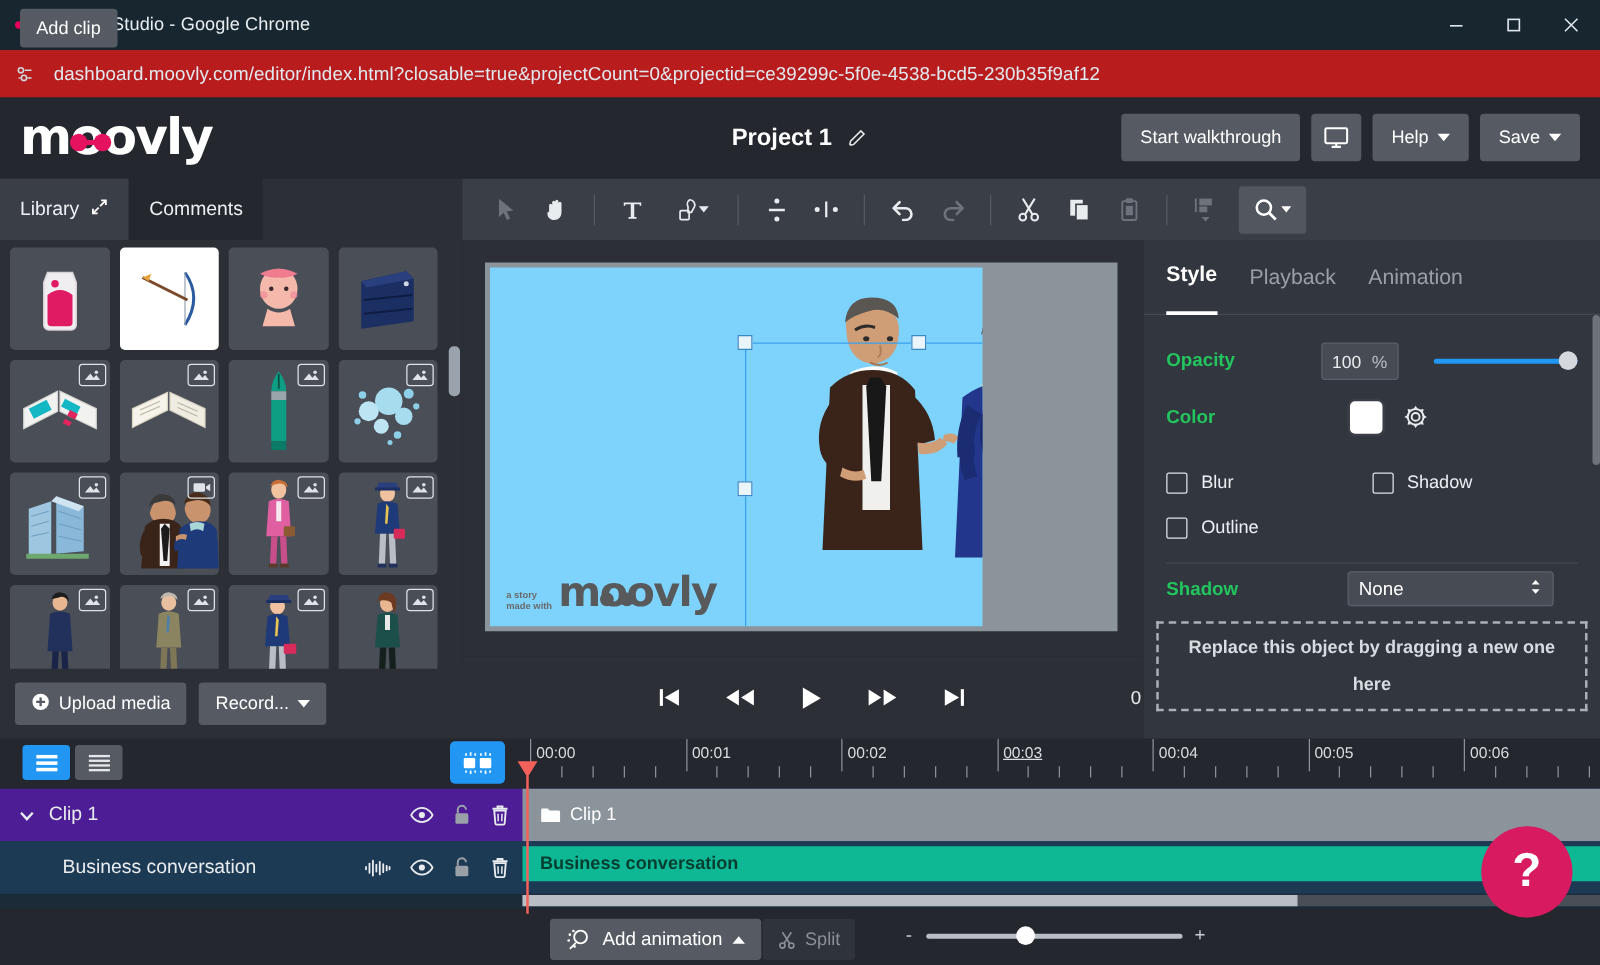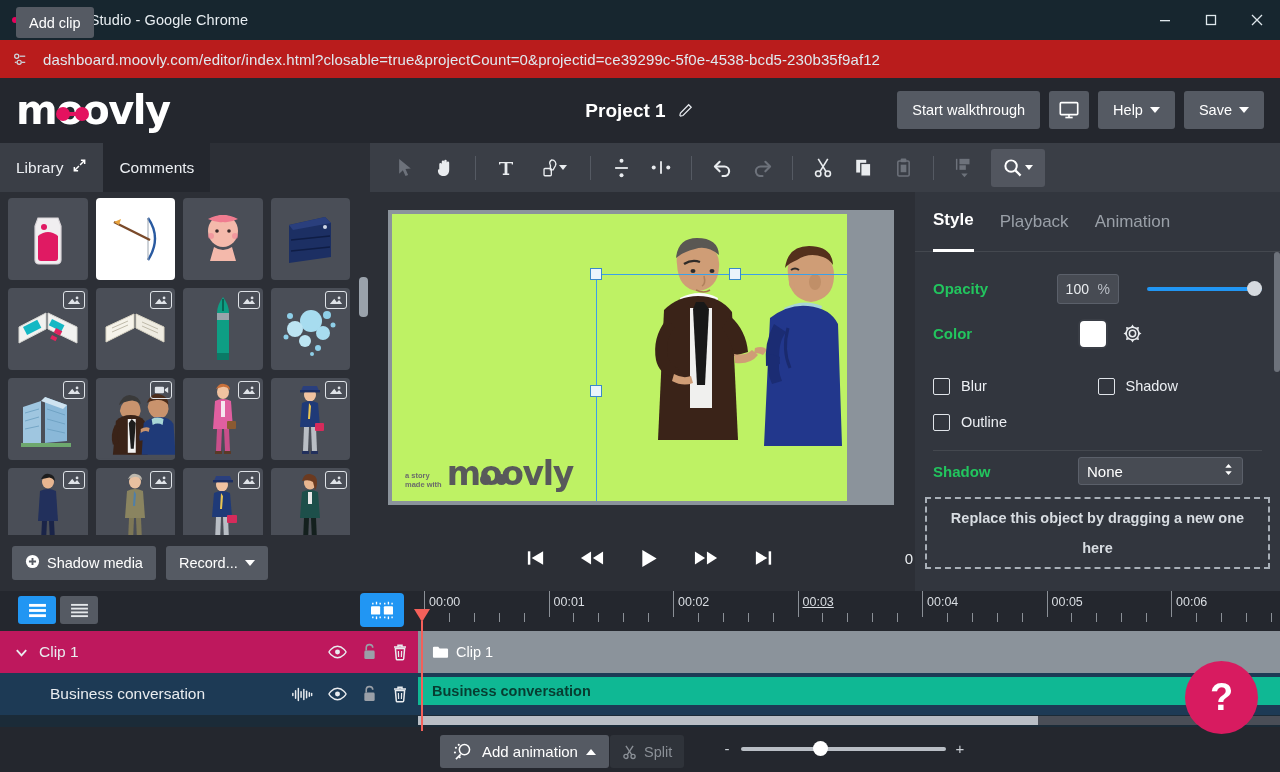--- a/index.html
+++ b/index.html
@@ -128,21 +128,21 @@
   .tcaret { width: 0; height: 0; border-left: 4.5px solid transparent; border-right: 4.5px solid transparent; border-top: 5.5px solid currentColor; }
 
   
   .stage {
     position: absolute; left: 370px; top: 192px; width: 545px; height: 333px;
     background: #2c2f36;
   }
   .canvas-outer {
     position: absolute; left: 18px; top: 18px; width: 506px; height: 295px; background: #8b939b; padding: 4px;
   }
-  .canvas { position: relative; width: 455px; height: 287px; background: #bef264; overflow: hidden; }
+  .canvas { position: relative; width: 394px; height: 287px; background: #7dd3fc; overflow: hidden; }
   .watermark { position: absolute; left: 13px; bottom: 12px; display: flex; align-items: flex-end; gap: 5px; }
   .wm-small { font-size: 7.5px; line-height: 9px; color: #6b6b6b; font-weight: 700; }
   .wm-big { font-family: "DejaVu Sans", sans-serif; font-size: 33px; font-weight: 700; color: #58595b; letter-spacing: -1.3px; line-height: 30px; position: relative; }
   .wm-o1, .wm-o2 { position: absolute; top: 15px; width: 11px; height: 11px; border-radius: 50%; background: #58595b; }
   .wm-o1 { left: 33px; } .wm-o2 { left: 49px; }
 
   .sel-box { position: absolute; border: 1.5px solid #3ba0ea; }
   .handle {
     position: absolute; width: 12px; height: 12px; background: #eaf4fb; border: 1.5px solid #3b88c9; cursor: pointer;
   }
@@ -633,21 +633,21 @@
     </div>
 
     <div class="libfooter">
       <button class="lbtn">
         <span>
           <svg width="15" height="15" viewBox="0 0 16 16">
               <circle cx="8" cy="8" r="7" fill="#fff"></circle>
               <path d="M8 4.2v7.6M4.2 8h7.6" stroke="#555a63" stroke-width="2"></path>
             </svg>
         </span>
-        <span>Shadow media</span>
+        <span>Upload media</span>
       </button>
       <button class="lbtn">
         <span>Record...</span>
         <span class="caret"></span>
       </button>
     </div>
   </div>
 
   <div class="toolbar">
     <div class="tool dim">
@@ -991,21 +991,21 @@
       <div class="rtick" style="left: 802.8px; top: 22px; height: 9px;"></div>
       <div class="rtick" style="left: 827.7px; top: 22px; height: 9px;"></div>
       <div class="rtick" style="left: 852.6px; top: 22px; height: 9px;"></div>
     </div>
 
   <div class="playhead">
     <div class="ph-tri"></div>
       <div class="ph-line"></div>
   </div>
 
-  <div class="trackrow" style="top:631px; height:42px; background:#be185d;">
+  <div class="trackrow" style="top:631px; height:42px; background:#4c1d95;">
     <div class="tr-label" style="padding-left:14px">
       <span style="display:flex;margin-right:10px;color:#e9ecef">
         <svg width="15" height="15" viewBox="0 0 16 16">
             <path d="M3 5.5 L8 11 L13 5.5" fill="none" stroke="currentColor" stroke-width="2"></path>
           </svg>
       </span>
       <span class="tr-name">Clip 1</span>
       <span class="tr-icons">
         <span class="tr-ico">
           <svg width="19" height="14" viewBox="0 0 20 14">

